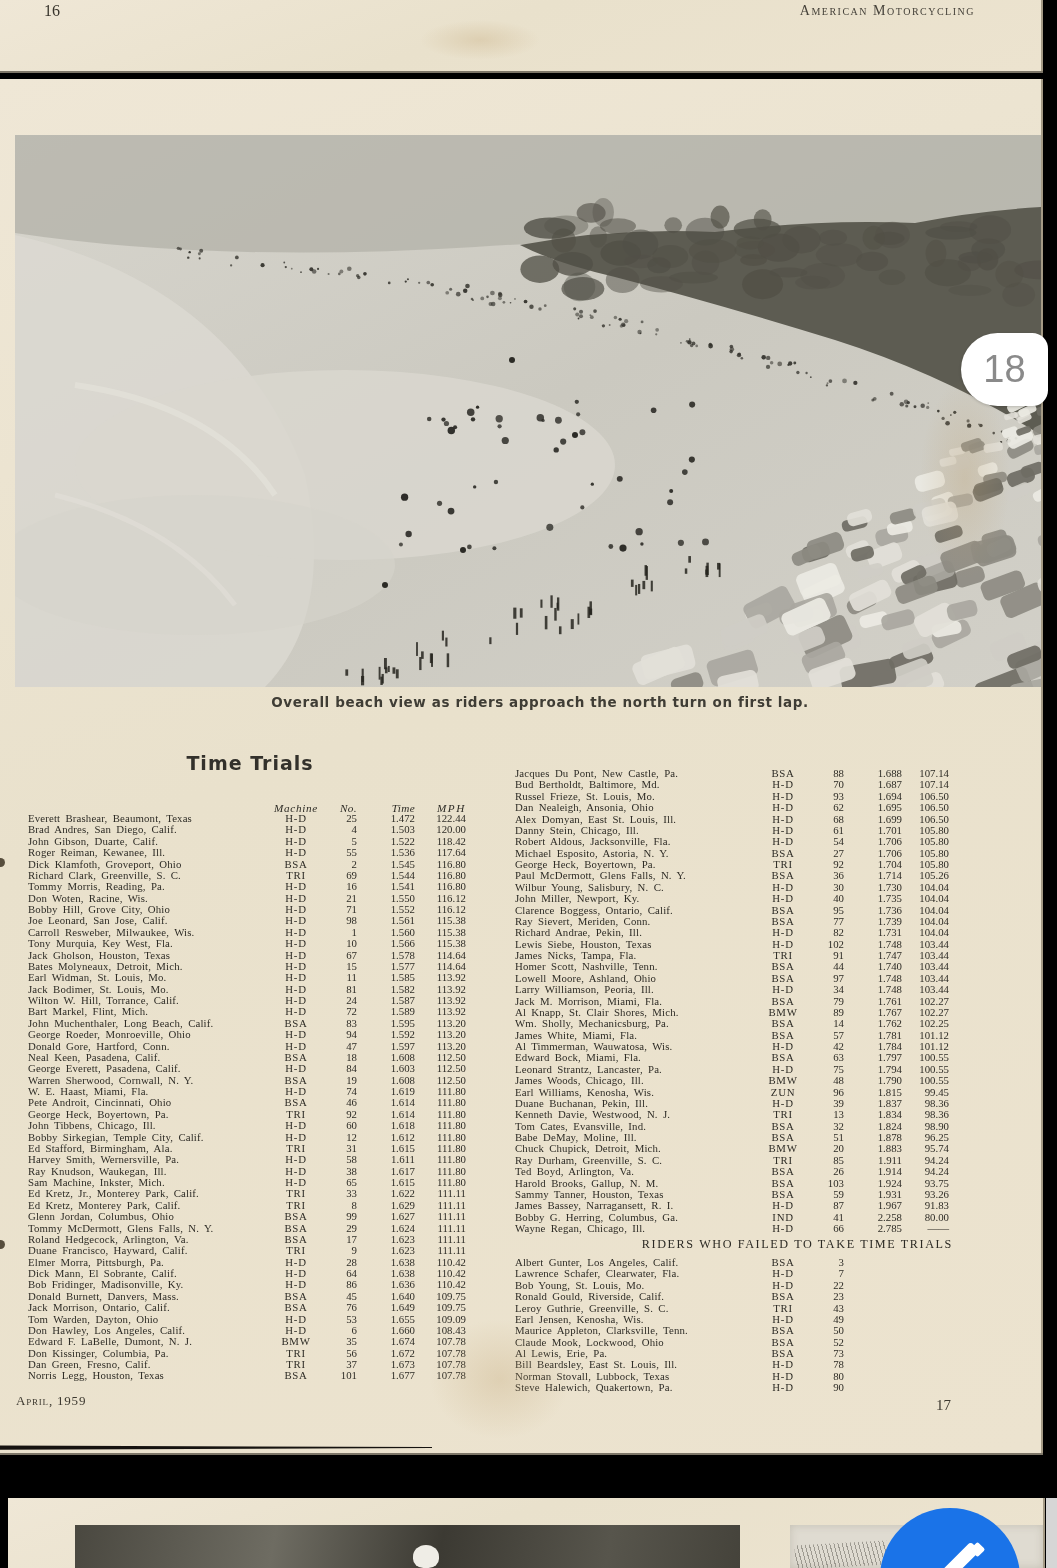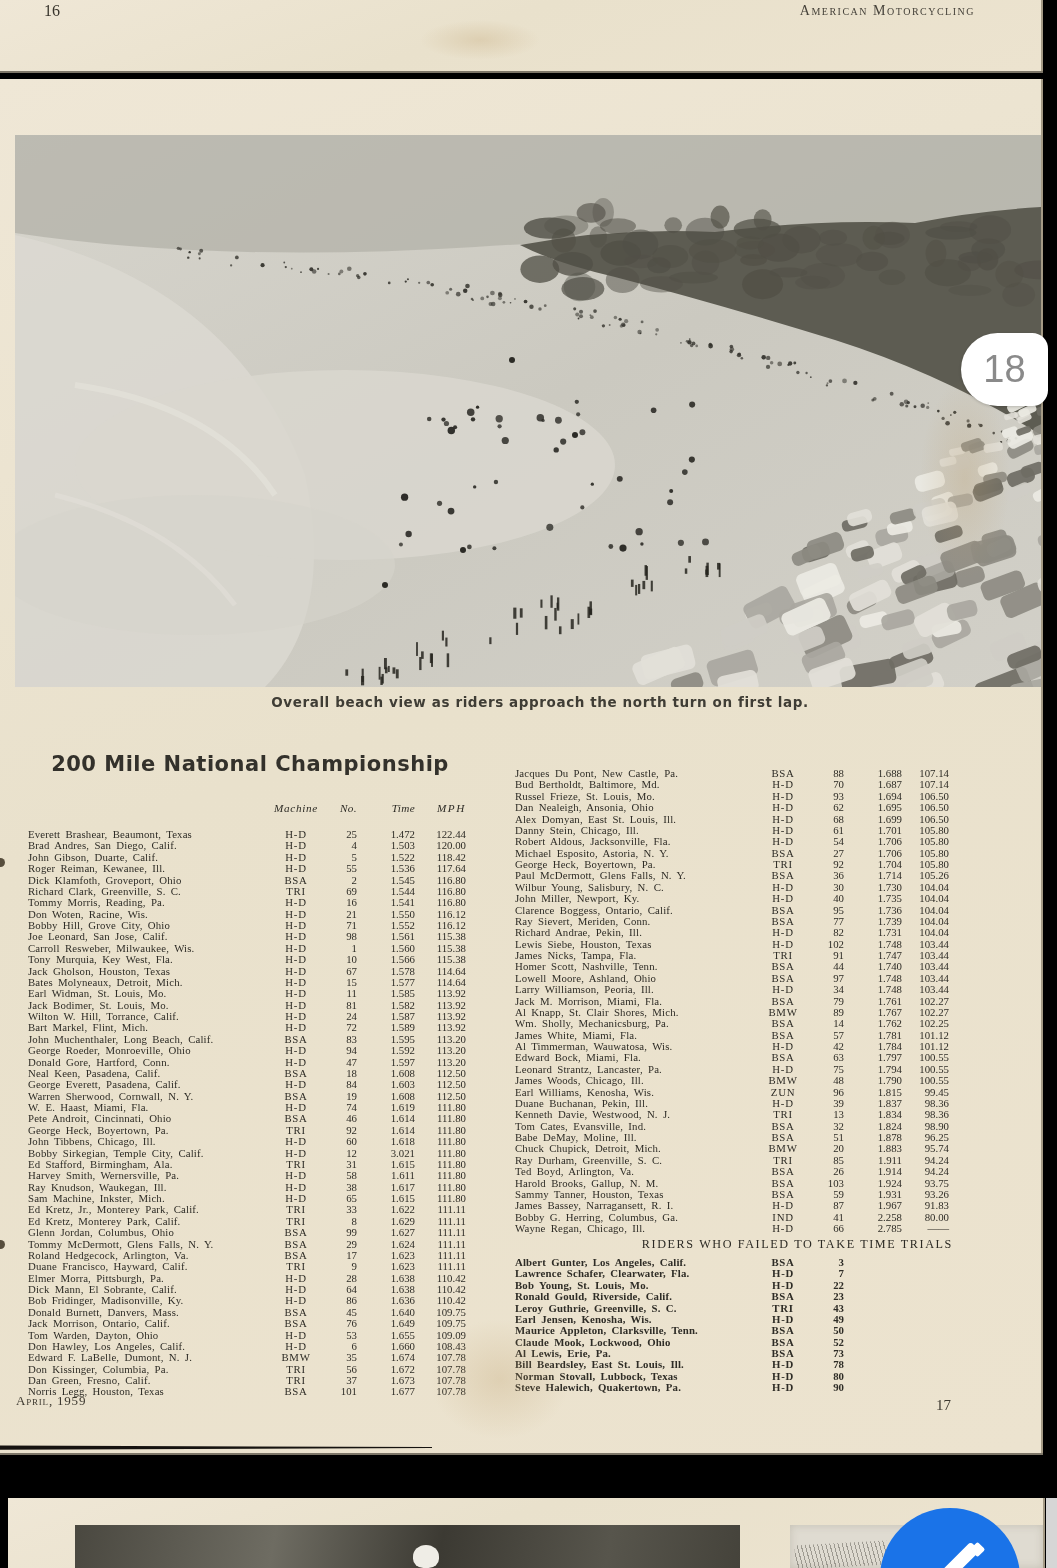--- a/index.html
+++ b/index.html
@@ -21,25 +21,25 @@
   .photo svg{display:block;}
   .caption{position:absolute;left:0;top:615px;width:1000px;text-align:center;
            font-family:"DejaVu Sans",sans-serif;font-weight:bold;font-size:13.5px;
            letter-spacing:.6px;color:#3f3d35;margin-left:40px;}
   
   .tt-title{position:absolute;left:28px;top:672px;width:444px;text-align:center;
             font-family:"DejaVu Sans",sans-serif;font-weight:bold;color:#33312b;}
   .tt-title .l1{font-size:19px;letter-spacing:1px;line-height:24px;}
   .tt-title .l2{font-size:21px;letter-spacing:.5px;line-height:26px;}
   .thead{position:absolute;left:28px;top:724px;width:442px;font-style:italic;}
-  .col-left{position:absolute;left:28px;top:750px;width:442px;}
+  .col-left{position:absolute;left:28px;top:734px;width:442px;}
   .col-right{position:absolute;left:515px;top:689px;width:438px;}
   .failed-head{position:absolute;left:515px;top:1158px;width:438px;text-align:right;
                font-size:12.2px;letter-spacing:1.6px;color:#2c2a24;white-space:nowrap;}
-  .col-failed{position:absolute;left:515px;top:1178px;width:438px;font-weight:bold;}
+  .col-failed{position:absolute;left:515px;top:1178px;width:438px;}
   .trow{display:grid;grid-template-columns:237px 62px 30px 58px 1fr;height:11.38px;
         line-height:11.5px;font-size:10.8px;white-space:nowrap;}
   .c-name{word-spacing:2.4px;letter-spacing:.15px;overflow:visible;}
   .c-mach{text-align:center;letter-spacing:.7px;}
   .c-no{text-align:right;}
   .c-time{text-align:right;}
   .c-mph{text-align:right;padding-right:4px;}
   .thead .trow{font-size:11.2px;letter-spacing:.4px;height:14px;}
   .thead .c-mph{letter-spacing:1.6px;}
   
@@ -514,21 +514,21 @@
             <rect x="627.4243955214042" y="445.9027402692009" width="2.7958377236966045" height="8.280915829585865" fill="#26251f" opacity="0.85"></rect>
             <rect x="690.5289877955802" y="430.8146910571959" width="2.732610603608191" height="11.22748393076472" fill="#26251f" opacity="0.85"></rect>
             <rect x="416.0502120878082" y="518.7113847483415" width="1.9375464907381683" height="13.212375636445358" fill="#26251f" opacity="0.85"></rect>
           </g>
       </svg>
     </div>
 
     <div class="caption">Overall beach view as riders approach the north turn on first lap.</div>
 
     <div class="tt-title">
-      <div class="l2">200 Mile National Championship</div>
+      <div class="l1">Time Trials</div>
     </div>
 
     <div class="thead">
       <div class="trow">
         <span class="c-name"></span>
         <span class="c-mach">Machine</span>
         <span class="c-no">No.</span>
         <span class="c-time">Time</span>
         <span class="c-mph">MPH</span>
       </div>
@@ -729,21 +729,21 @@
           <span class="c-name">John Tibbens, Chicago, Ill.</span>
           <span class="c-mach">H-D</span>
           <span class="c-no">60</span>
           <span class="c-time">1.618</span>
           <span class="c-mph">111.80</span>
         </div>
         <div class="trow">
           <span class="c-name">Bobby Sirkegian, Temple City, Calif.</span>
           <span class="c-mach">H-D</span>
           <span class="c-no">12</span>
-          <span class="c-time">3.021</span>
+          <span class="c-time">1.612</span>
           <span class="c-mph">111.80</span>
         </div>
         <div class="trow">
           <span class="c-name">Ed Stafford, Birmingham, Ala.</span>
           <span class="c-mach">TRI</span>
           <span class="c-no">31</span>
           <span class="c-time">1.615</span>
           <span class="c-mph">111.80</span>
         </div>
         <div class="trow">

